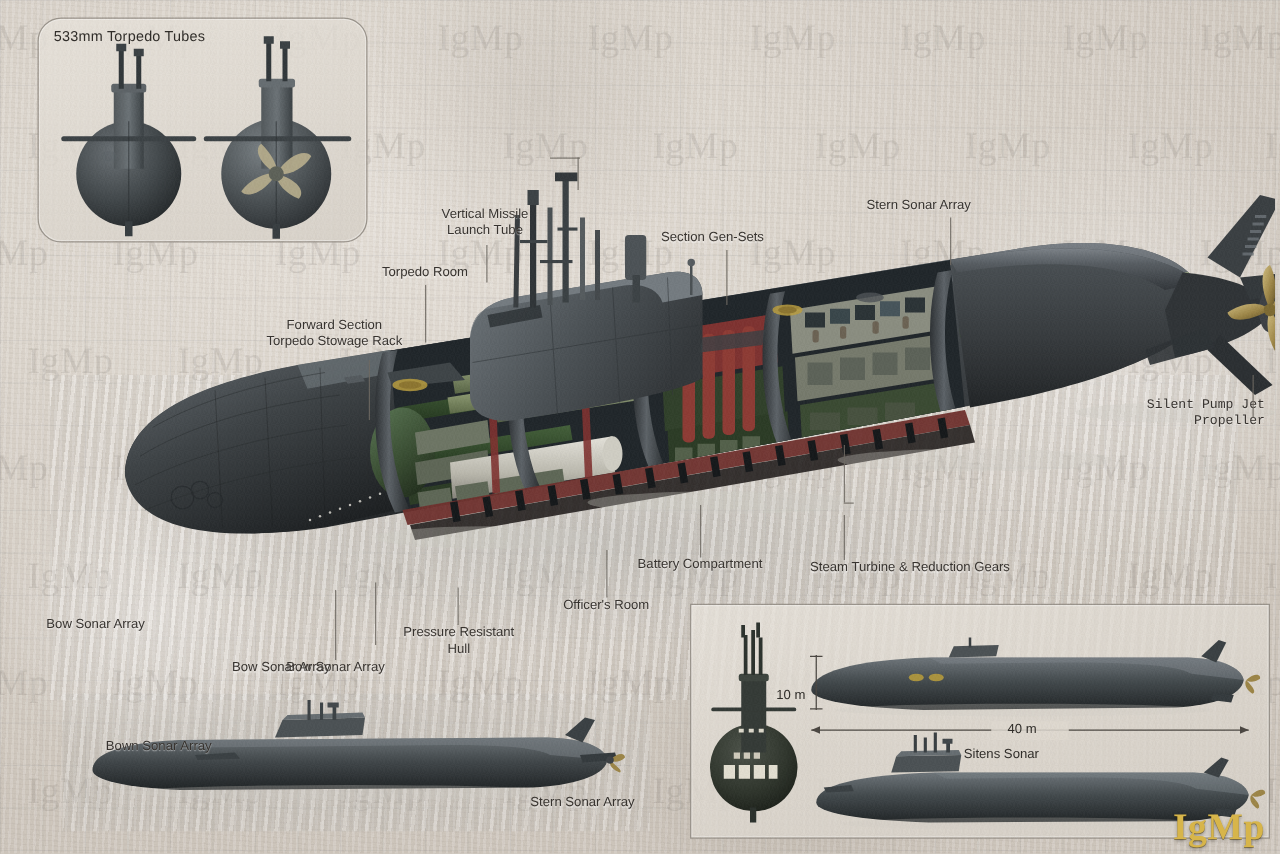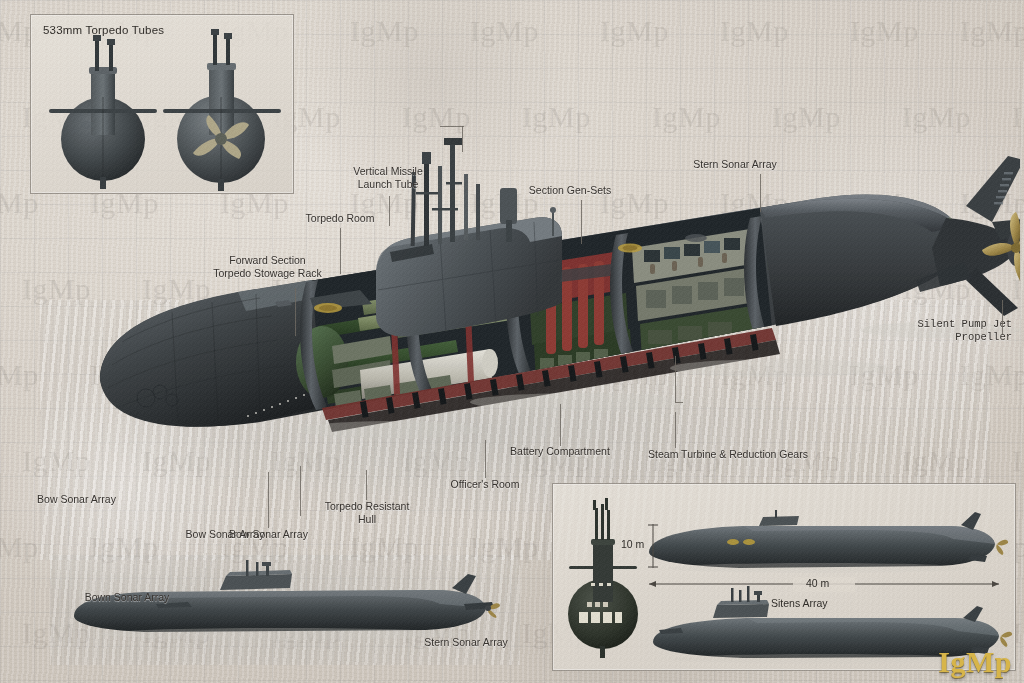--- a/index.html
+++ b/index.html
@@ -521,21 +521,21 @@
       <path d="M404 44 L 432 42 L 434 48 L 406 50 Z" fill="#343a3d"></path>
       <g fill="#9c8547">
         <path d="M428 48 C 434 42, 440 42, 440 46 C 436 50, 430 50, 428 48 Z"></path>
         <path d="M428 48 C 434 54, 438 56, 436 58 C 430 56, 427 52, 428 48 Z"></path>
       </g>
       <circle cx="428" cy="48" r="3" fill="#3d4144"></circle>
       <ellipse cx="220" cy="74" rx="180" ry="6" fill="#cfcdc6" opacity=".3"></ellipse>
     </svg>
   </div>
 
-  <div class="panel" style="left:30px;top:14px;width:262px;height:178px;">
+  <div class="panel" style="left:30px;top:14px;width:262px;height:178px;border-radius:19px;">
     <div class="ptitle" style="left:12px;top:9px;">533mm Torpedo Tubes</div>
     <svg width="262" height="178" viewBox="0 0 262 178" style="position:absolute;left:0;top:0;">
       <defs>
         <radialGradient id="ballA" cx="0.36" cy="0.3" r="0.8">
           <stop offset="0%" stop-color="#6a7074"></stop>
           <stop offset="55%" stop-color="#42484b"></stop>
           <stop offset="100%" stop-color="#212527"></stop>
         </radialGradient>
         <radialGradient id="ballB" cx="0.38" cy="0.28" r="0.82">
           <stop offset="0%" stop-color="#798084"></stop>
@@ -686,23 +686,23 @@
         <line x1="95" y1="83" x2="105" y2="83"></line>
       </g>
 
       <g stroke="#4a4641" stroke-width="1">
         <line x1="96" y1="100" x2="446" y2="100"></line>
         <path d="M96 100 l7 -3 v6 Z" fill="#4a4641" stroke="none"></path>
         <path d="M446 100 l-7 -3 v6 Z" fill="#4a4641" stroke="none"></path>
       </g>
       <rect x="240" y="93" width="62" height="15" fill="#ded8cf" opacity=".85"></rect>
     </svg>
-    <div class="dim" style="left:68px;top:54px;">10 m</div>
+    <div class="dim" style="left:68px;top:66px;">10 m</div>
     <div class="dim" style="left:253px;top:93px;">40 m</div>
-    <div class="dim" style="left:218px;top:113px;">Sitens Array</div>
+    <div class="dim" style="left:218px;top:113px;">Sitens Sonar</div>
   </div>
 
   <div class="lbl c" style="left:333px;top:165px;width:110px;">Vertical Missile
 Launch Tube</div>
   <div class="leader v" style="left:389px;top:196px;height:30px;"></div>
 
   <div class="leader v" style="left:462px;top:126px;height:26px;"></div>
   <div class="leader h" style="left:440px;top:126px;width:24px;"></div>
 
   <div class="lbl c" style="left:285px;top:212px;width:110px;">Torpedo Room</div>
@@ -727,21 +727,21 @@
 
   <div class="lbl c" style="left:628px;top:448px;width:200px;">Steam Turbine &amp; Reduction Gears</div>
   <div class="leader v" style="left:675px;top:412px;height:36px;"></div>
 
   <div class="lbl c" style="left:490px;top:445px;width:140px;">Battery Compartment</div>
   <div class="leader v" style="left:560px;top:404px;height:42px;"></div>
 
   <div class="lbl c" style="left:430px;top:478px;width:110px;">Officer's Room</div>
   <div class="leader v" style="left:485px;top:440px;height:38px;"></div>
 
-  <div class="lbl c" style="left:302px;top:500px;width:130px;">Torpedo Resistant
+  <div class="lbl c" style="left:302px;top:500px;width:130px;">Pressure Resistant
 Hull</div>
   <div class="leader v" style="left:366px;top:470px;height:30px;"></div>
 
   <div class="lbl c" style="left:14px;top:493px;width:125px;">Bow Sonar Array</div>
 
   <div class="lbl c" style="left:206px;top:528px;width:125px;">Bow Sonar Array</div>
   <div class="leader v" style="left:268px;top:472px;height:56px;"></div>
   <div class="leader v" style="left:300px;top:466px;height:50px;"></div>
 
   <div class="lbl c" style="left:62px;top:591px;width:130px;">Bown Sonar Array</div>

